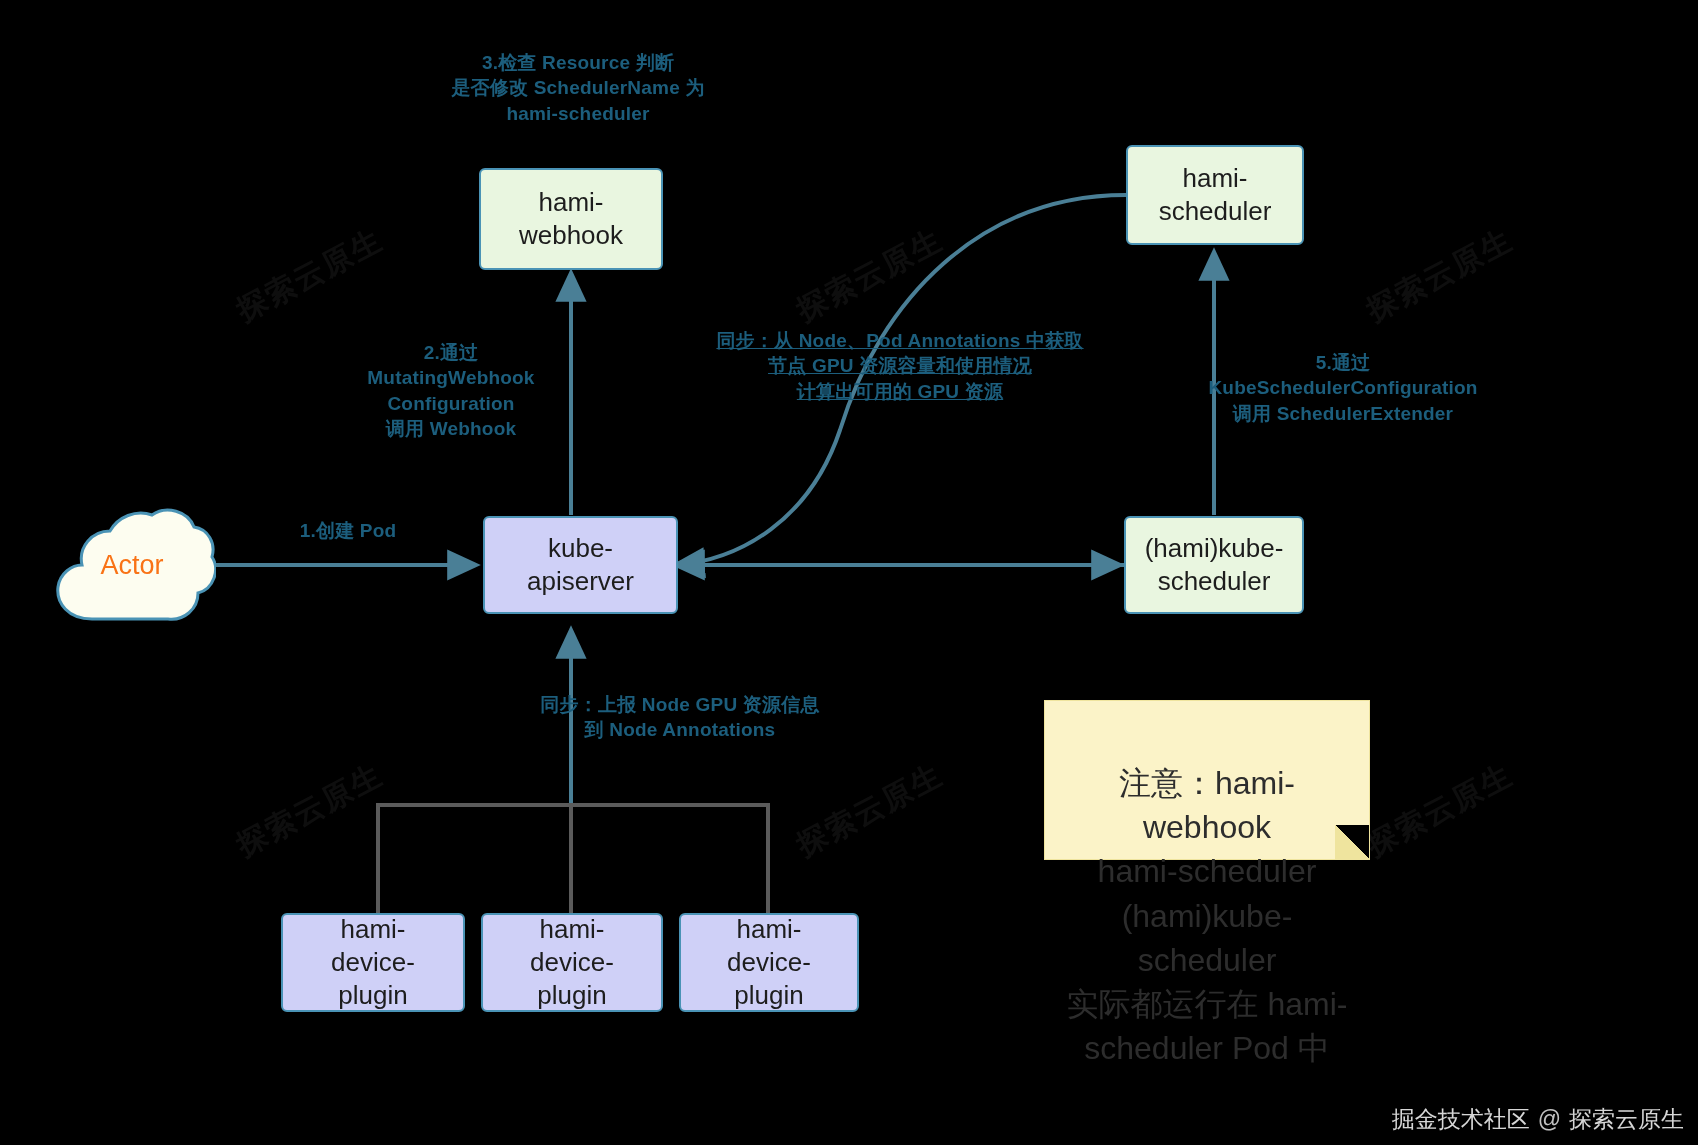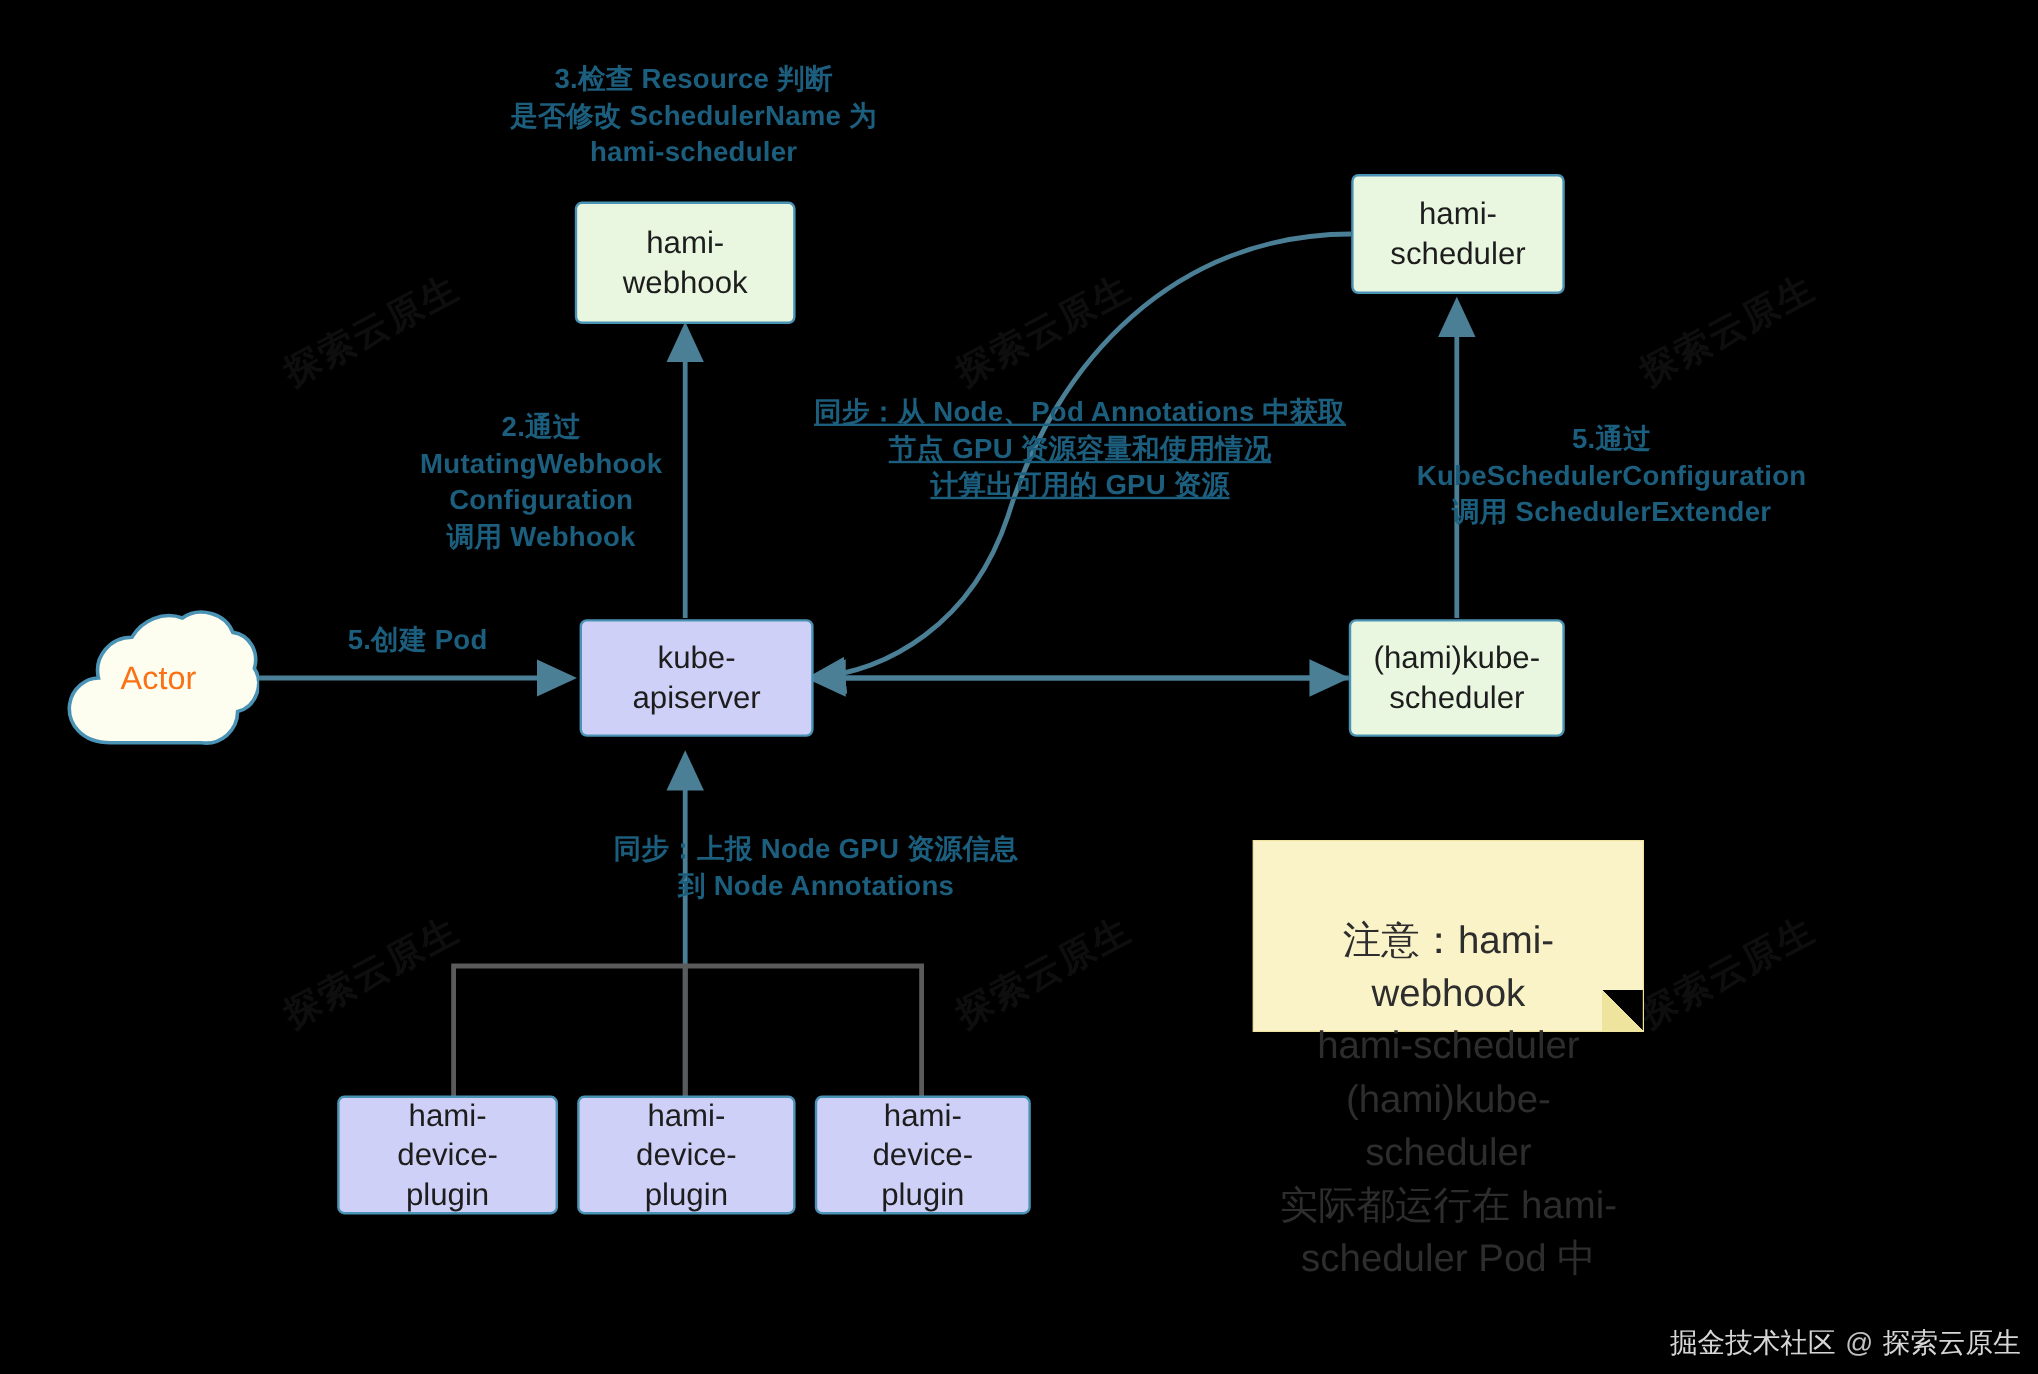--- a/index.html
+++ b/index.html
@@ -17,21 +17,21 @@
   .n-purple{background:#cfd0f7;}
   .n-green{background:#e9f6e0;}
 
   
   .cloud{position:absolute;}
   .cloud .label{position:absolute;left:0;top:0;width:100%;height:100%;
         display:flex;align-items:center;justify-content:center;
         font-size:27px;color:#f97316;}
 
   
-  .elabel{position:absolute;color:#1c5e7d;font-size:23px;line-height:1.33;
+  .elabel{position:absolute;color:#1c5e7d;font-size:19px;line-height:1.33;
           text-align:center;white-space:pre-line;font-weight:600;
           letter-spacing:.2px;}
 
   
   .note{position:absolute;background:#fbf3c8;border:1px solid #efe49e;
         color:#2d2d2d;font-size:32px;line-height:1.38;padding:16px 20px 14px 20px;
         box-sizing:border-box;white-space:pre-line;text-align:center;}
   .note .fold{position:absolute;right:0;bottom:0;width:34px;height:34px;
         background:linear-gradient(225deg,#000 0 50%,#efe49e 50% 100%);}
 
@@ -108,21 +108,21 @@
   <div class="node n-purple" style="left:281px;top:913px;width:184px;height:99px;">hami-
 device-
 plugin</div>
   <div class="node n-purple" style="left:481px;top:913px;width:182px;height:99px;">hami-
 device-
 plugin</div>
   <div class="node n-purple" style="left:679px;top:913px;width:180px;height:99px;">hami-
 device-
 plugin</div>
 
-  <div class="elabel" style="left:258px;top:518px;width:180px;">5.创建 Pod</div>
+  <div class="elabel" style="left:258px;top:518px;width:180px;">1.创建 Pod</div>
 
   <div class="elabel" style="left:338px;top:340px;width:226px;text-align:center;">2.通过
 MutatingWebhook
 Configuration
 调用 Webhook</div>
 
   <div class="elabel" style="left:418px;top:50px;width:320px;">3.检查 Resource 判断
 是否修改 SchedulerName 为
 hami-scheduler</div>
 

